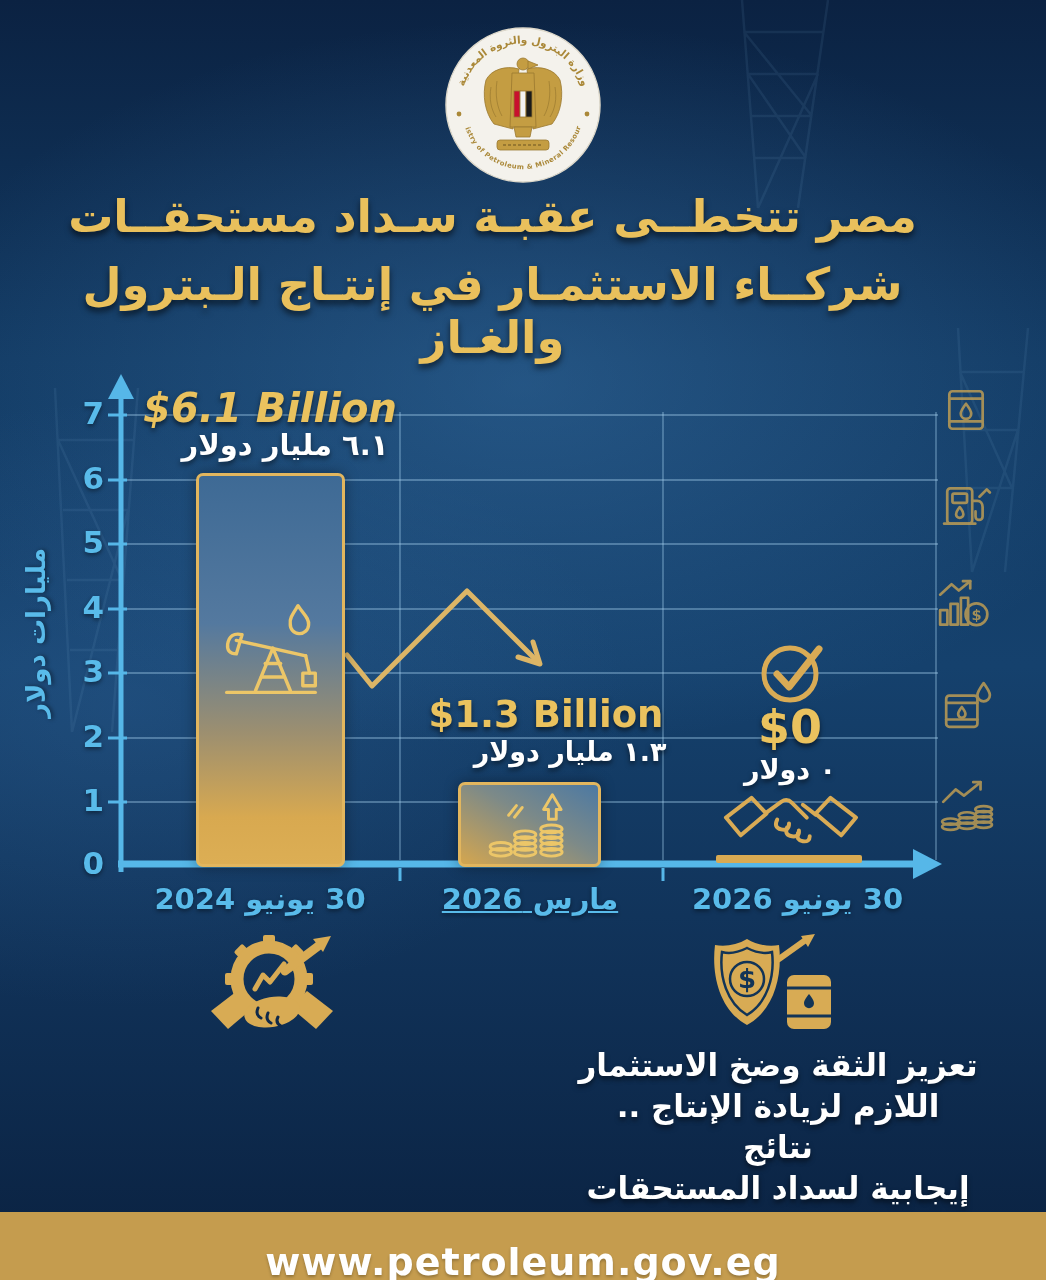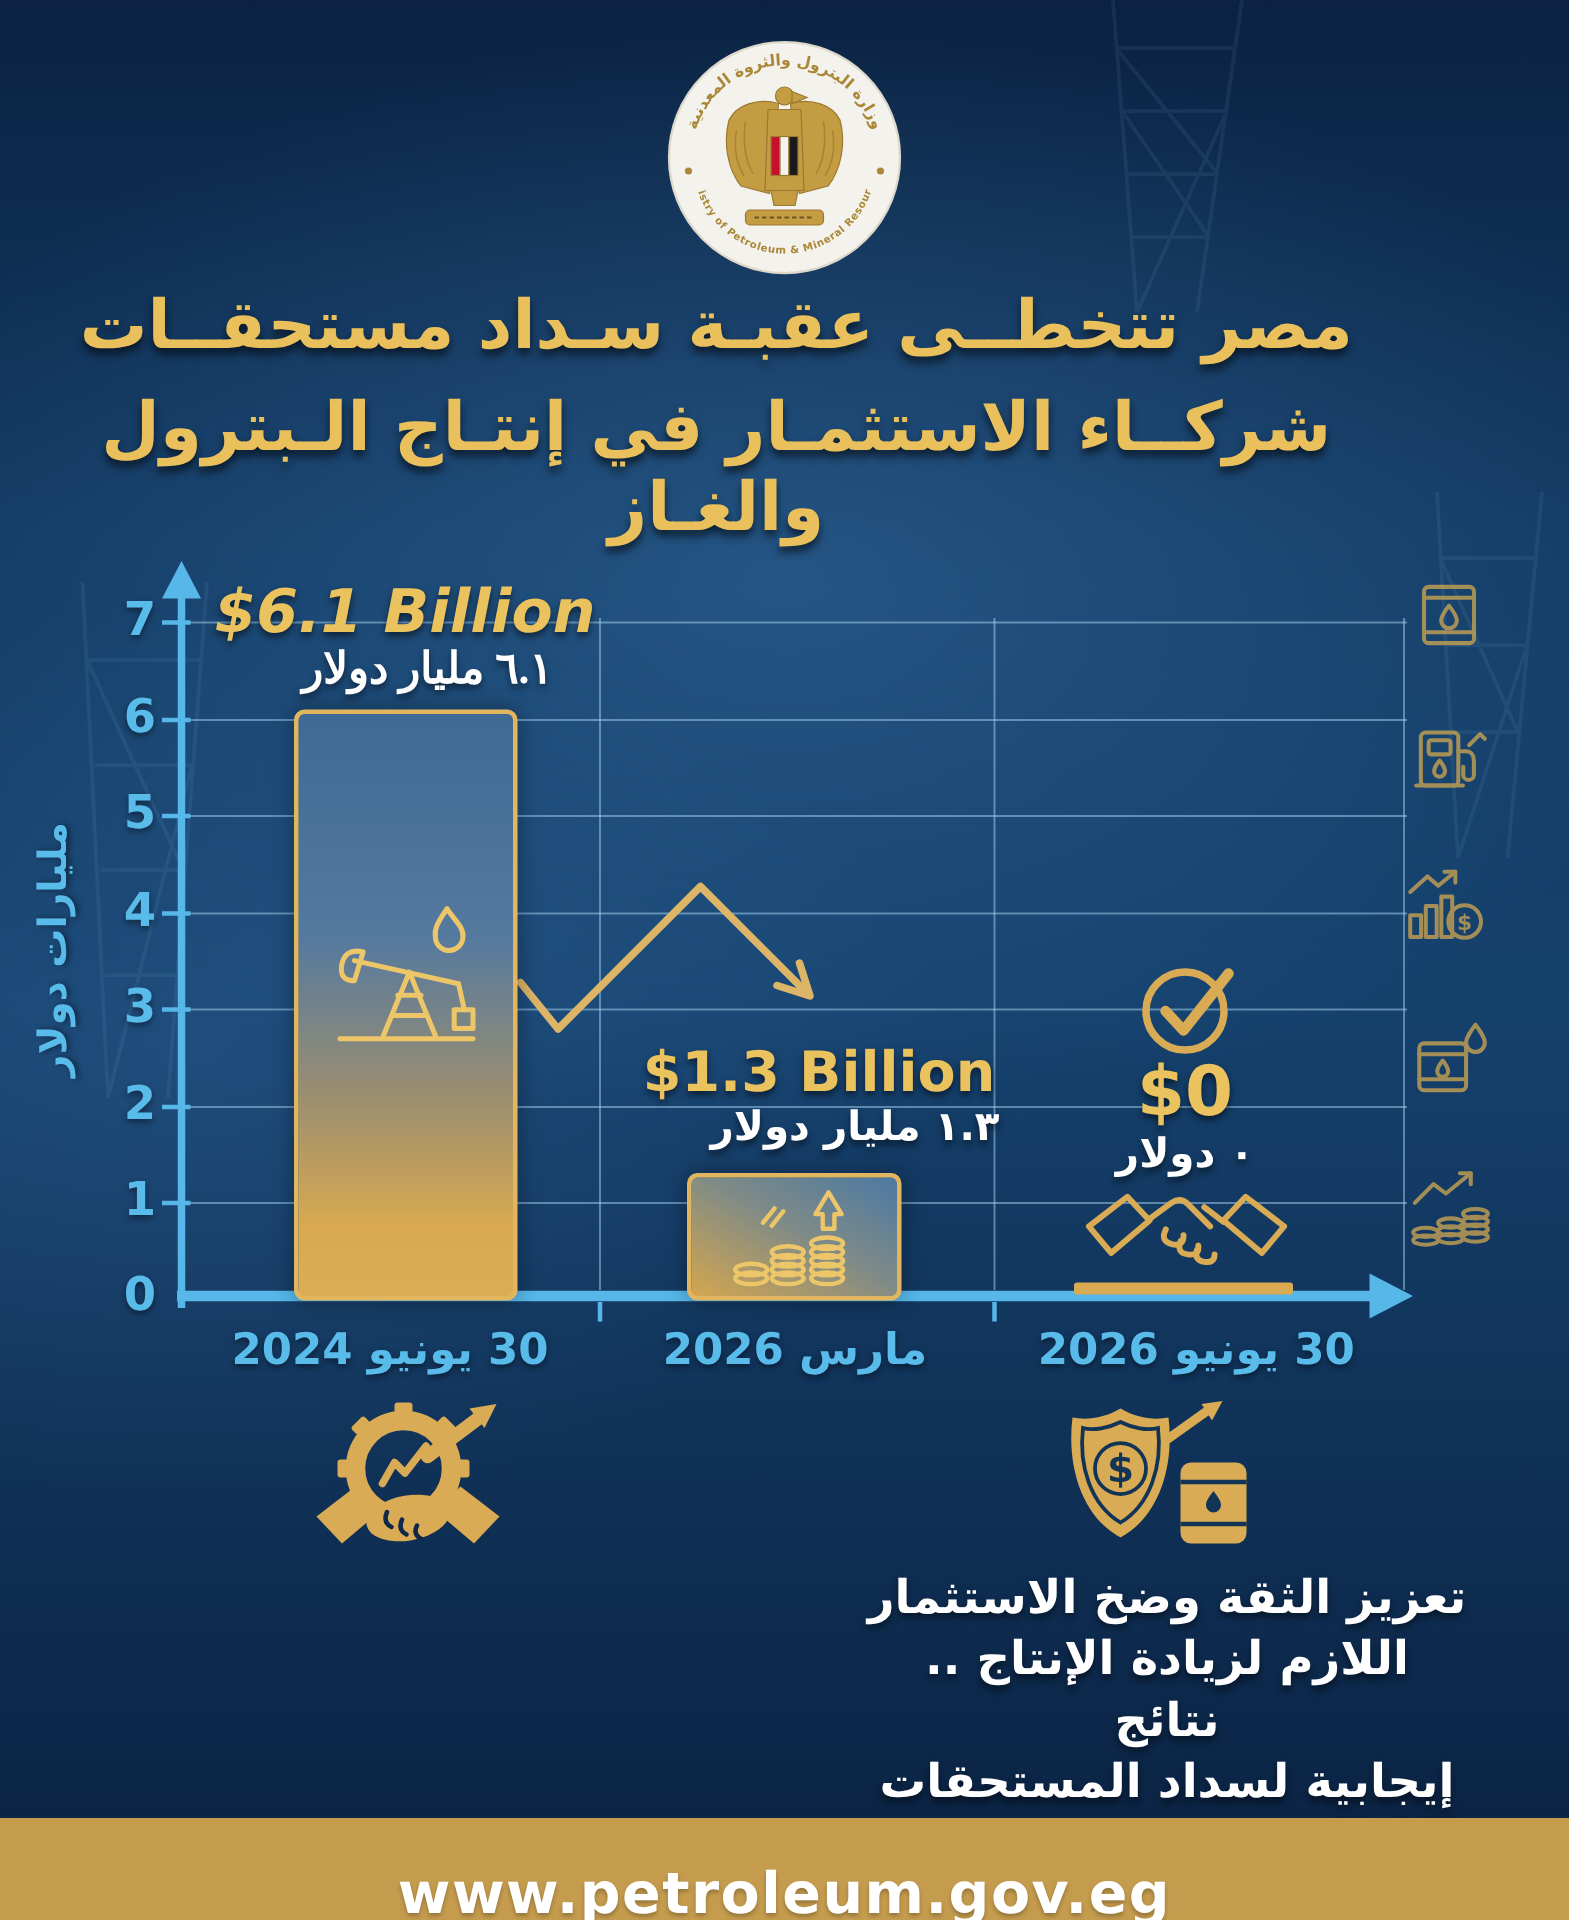--- a/index.html
+++ b/index.html
@@ -11,21 +11,21 @@
       radial-gradient(ellipse 700px 420px at 12% 55%, rgba(58,112,168,.28), rgba(58,112,168,0) 72%),
       linear-gradient(180deg,#0b2242 0%,#123a63 28%,#15416d 52%,#103157 76%,#0a2140 100%);
   }
   .abs{position:absolute;}
   .ctr{text-align:center;}
   .gold{color:#eac25e;text-shadow:0 3px 5px rgba(0,0,0,.55);}
   .white{color:#ffffff;text-shadow:0 3px 5px rgba(0,0,0,.5);}
   .blue{color:#59bbea;text-shadow:0 2px 4px rgba(0,0,0,.45);}
   .b{font-weight:bold;}
   .title-line{width:955px;text-align:center;font-weight:bold;font-size:45px;
-    color:#e9c05c;text-shadow:0 4px 6px rgba(0,0,0,.6);letter-spacing:1px;}
+    color:#e9c05c;text-shadow:0 4px 6px rgba(0,0,0,.6);letter-spacing:1px;padding-left:15px;}
   .bar{
     border:3px solid #e2b65e;border-radius:7px;box-sizing:border-box;
     box-shadow:0 0 14px rgba(0,0,0,.35);
     display:flex;align-items:flex-start;justify-content:center;
   }
   .ytick{width:46px;text-align:right;font-size:31px;font-weight:bold;}
   .xlabel{font-size:29px;font-weight:bold;}
   .note-line{display:block;font-size:31px;font-weight:bold;line-height:41px;}
   #footer{left:0;top:1212px;width:1046px;height:68px;background:#c59c4e;
     display:flex;align-items:center;justify-content:center;}
@@ -149,21 +149,21 @@
       <line x1="50" y1="82" x2="74" y2="82"></line>
       <line x1="54" y1="68" x2="70" y2="68"></line>
       <line x1="24" y1="44" x2="96" y2="60"></line>
       <path d="M30 38 q-13 -3 -15 10 q-1 10 9 10 z"></path>
       <line x1="96" y1="60" x2="100" y2="78"></line>
       <rect x="93" y="78" width="13" height="13"></rect>
       <path d="M88 8 c-5 8 -9 13 -8 19 a9.5 9.5 0 0 0 19 1 c1 -7 -6 -12 -11 -20 Z"></path>
     </svg>
   </div>
   <div class="abs ctr gold b" style="left:130px;top:385px;width:280px;font-size:40px;font-style:italic;">$6.1 Billion</div>
-  <div class="abs ctr white b" dir="rtl" style="left:150px;top:428px;width:270px;font-size:29px;font-family:Liberation Serif, serif;">٦.١ مليار دولار</div>
+  <div class="abs ctr white b" dir="rtl" style="left:150px;top:428px;width:270px;font-size:29px;">٦.١ مليار دولار</div>
 
   
   <div class="abs bar" style="left:458px;top:782px;width:143px;height:85px;
               background:linear-gradient(210deg,#4c79a3 0%,#7d8a88 45%,#d4a64f 100%);">
     <svg width="98" height="70" viewBox="0 0 100 72" style="margin-top:5px;" fill="none" stroke="#ecc668" stroke-width="3" stroke-linecap="round" stroke-linejoin="round">
       <path d="M64 20 L73 5 L82 20 L77 20 L77 30 L69 30 L69 20 Z"></path>
       <line x1="28" y1="26" x2="36" y2="16"></line>
       <line x1="34" y1="28" x2="42" y2="18"></line>
       <ellipse cx="20" cy="58" rx="11" ry="4"></ellipse>
         <ellipse cx="20" cy="64" rx="11" ry="4"></ellipse>
@@ -193,21 +193,21 @@
     <polygon points="136,38 110,18 95,34 121,56"></polygon>
     <path d="M45 33 L60 22 Q66 18 71 23 L86 38"></path>
     <path d="M95 35 L82 25"></path>
     <path d="M56 40 q-4 8 4 10 q8 2 8 -6"></path>
     <path d="M66 48 q-3 8 5 9 q8 1 7 -6"></path>
     <path d="M77 54 q-2 7 5 8 q7 1 7 -5"></path>
   </svg>
 
   
   <div class="abs ctr xlabel blue" dir="rtl" style="left:150px;top:882px;width:220px;">30 يونيو 2024</div>
-  <div class="abs ctr xlabel blue" dir="rtl" style="left:430px;top:882px;width:200px;">مارس 2026</div>
+  <div class="abs ctr xlabel blue" dir="rtl" style="left:430px;top:882px;width:200px;text-decoration:underline;">مارس 2026</div>
   <div class="abs ctr xlabel blue" dir="rtl" style="left:690px;top:882px;width:215px;">30 يونيو 2026</div>
 
   
   <g>
   <svg class="abs" style="left:941px;top:385px;opacity:.8;" width="50" height="50" viewBox="0 0 48 48" fill="none" stroke="#c7a253" stroke-width="2.6" stroke-linecap="round" stroke-linejoin="round">
     <rect x="8" y="6" width="32" height="36" rx="3"></rect>
     <line x1="8" y1="13" x2="40" y2="13"></line>
     <line x1="8" y1="35" x2="40" y2="35"></line>
     <path d="M24 18 c-3.5 4.5 -5 7 -5 9.5 a5 5 0 0 0 10 0 c0 -2.5 -1.5 -5 -5 -9.5 Z"></path>
   </svg>

